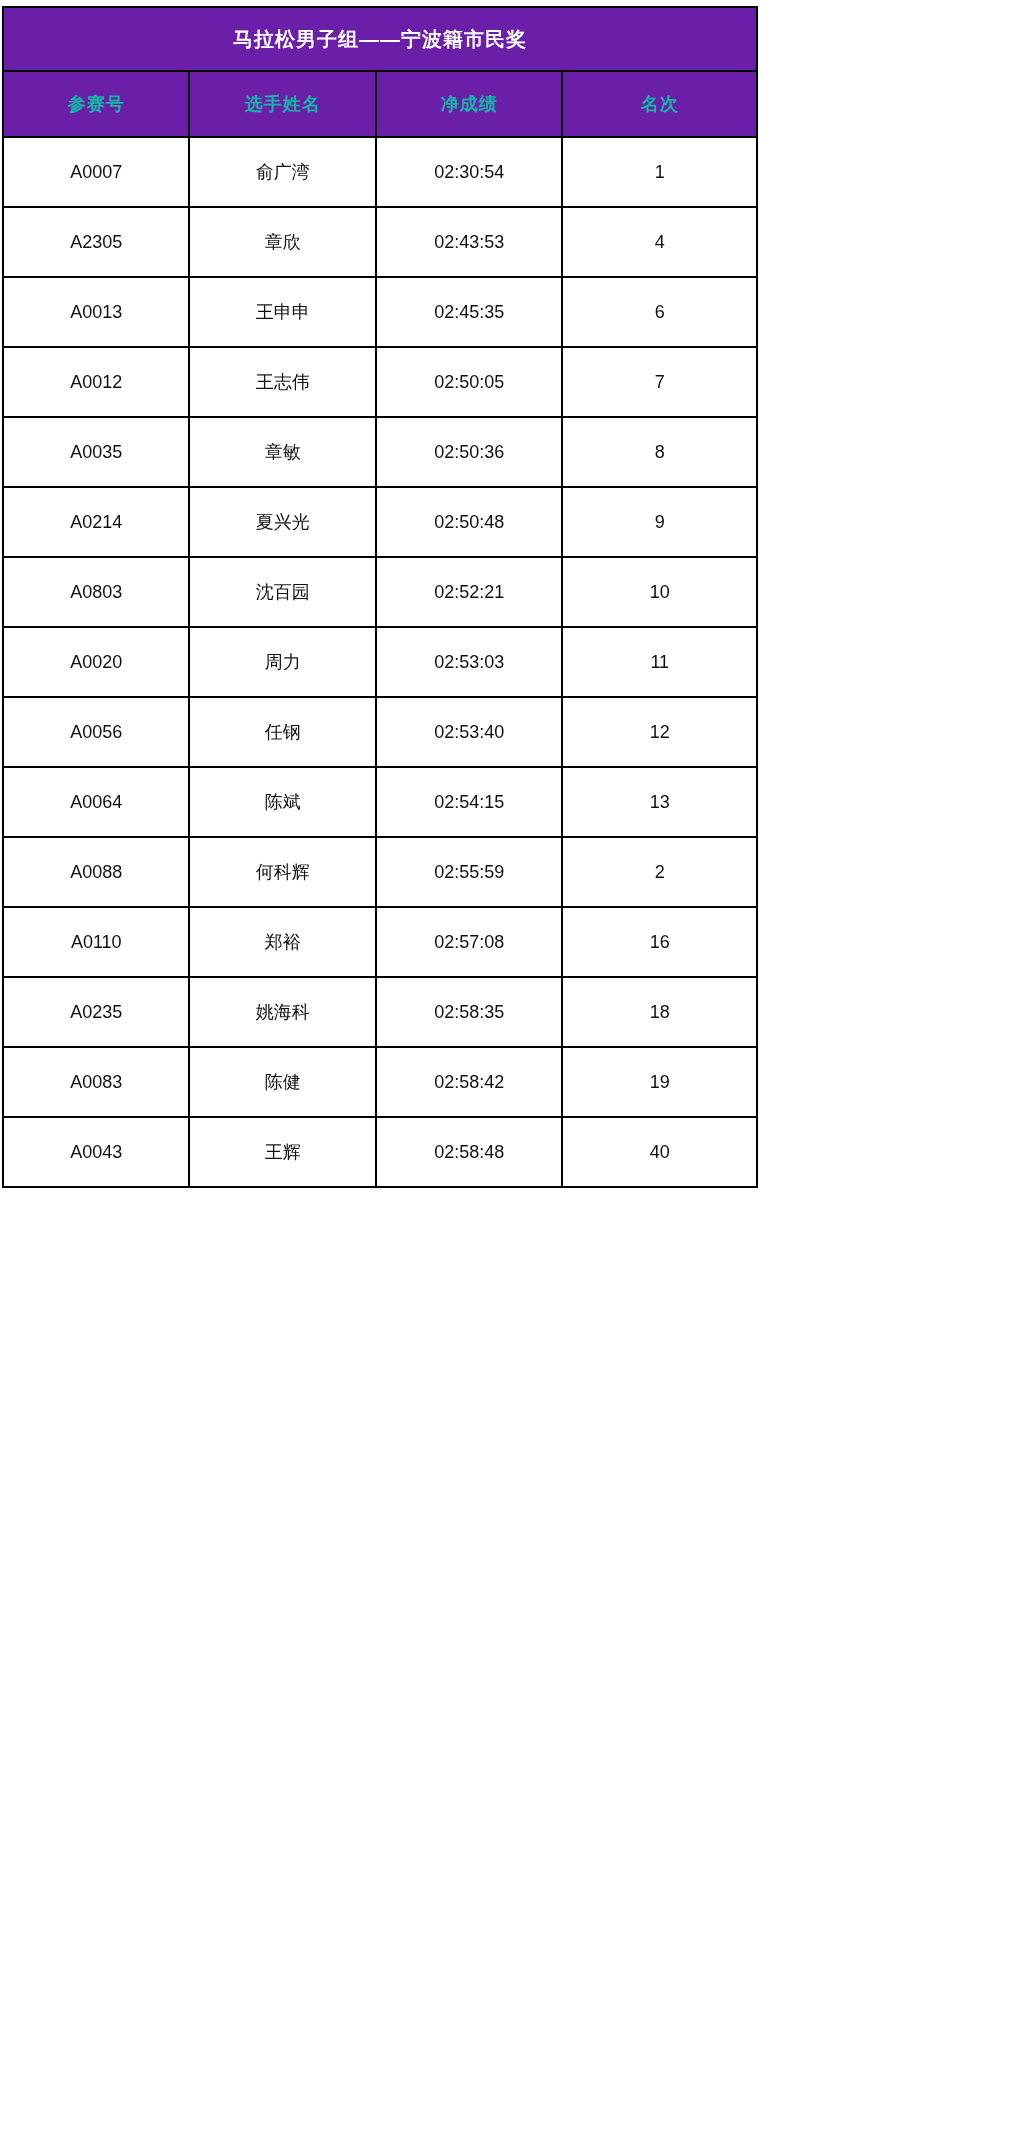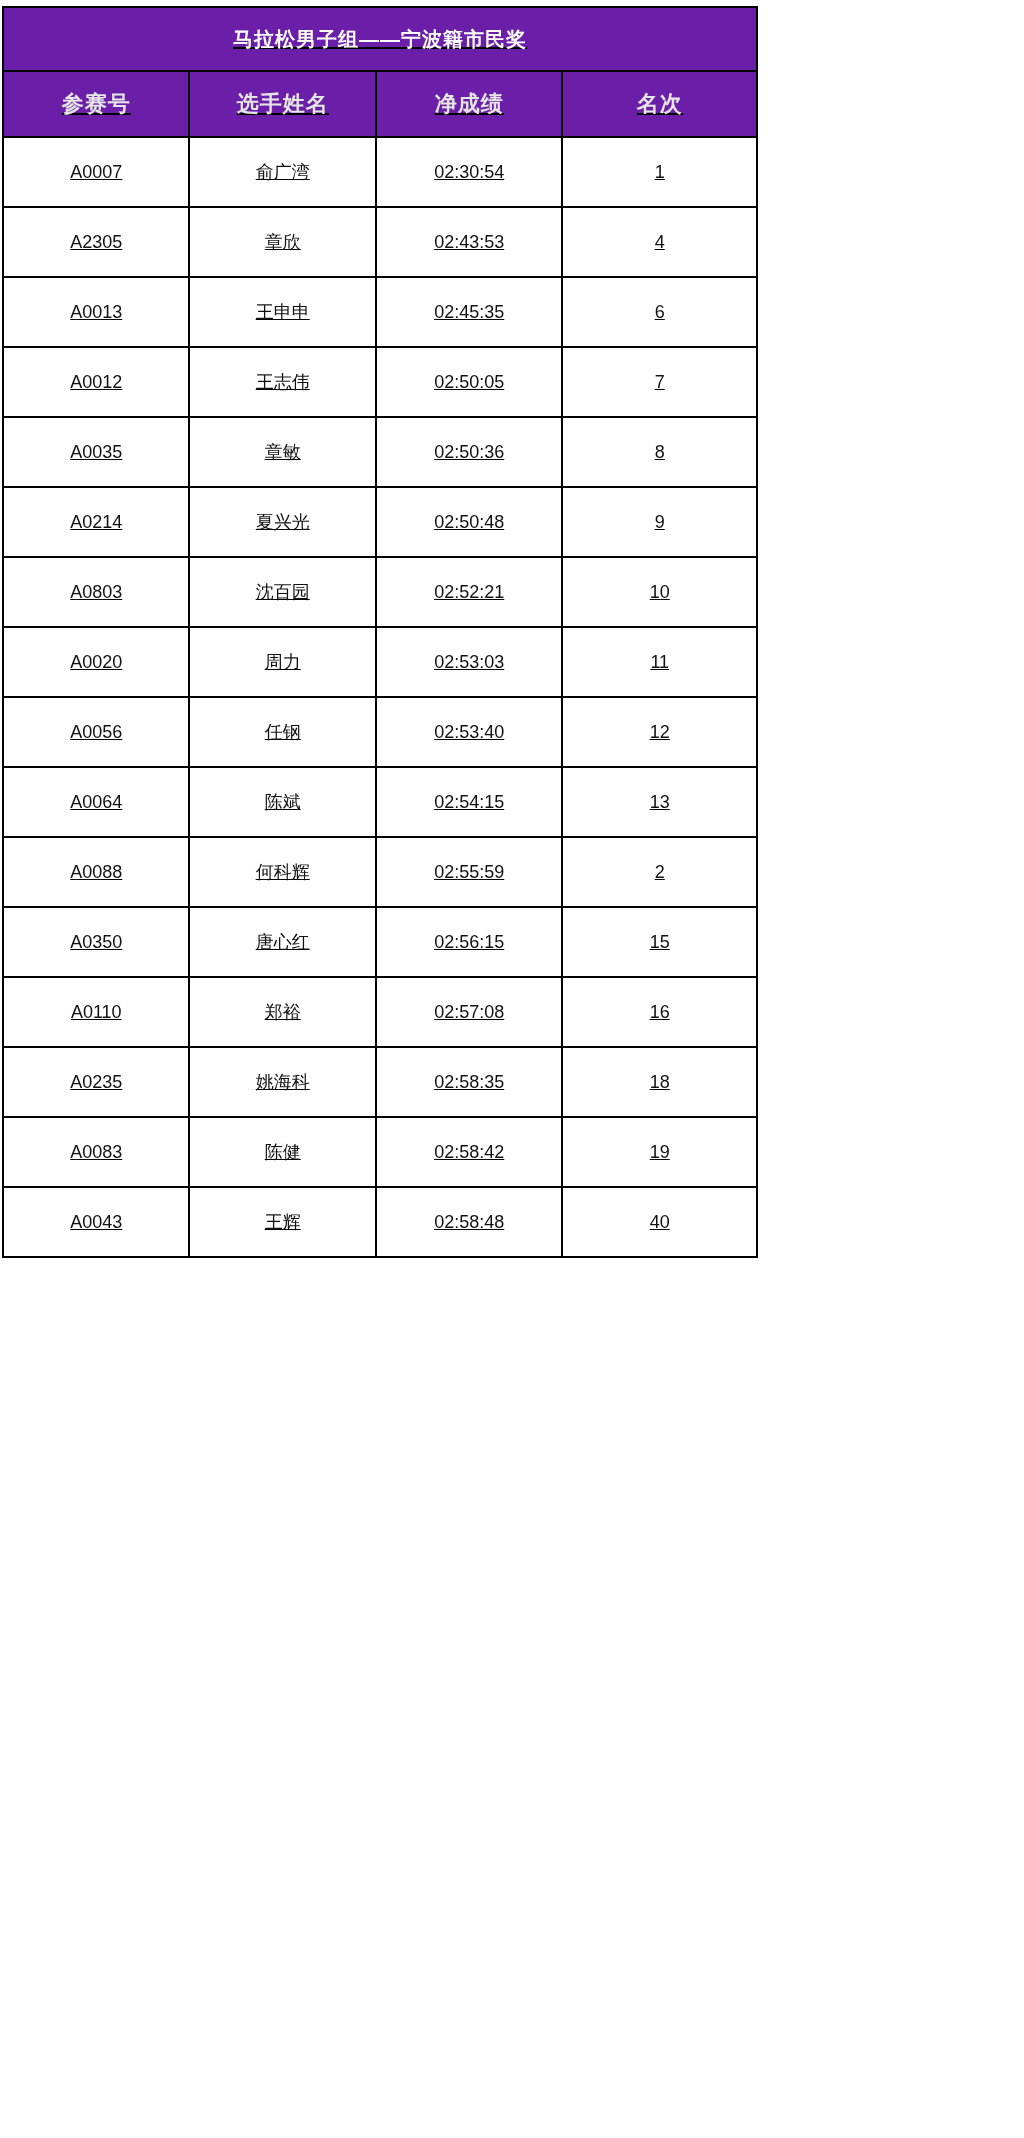--- a/index.html
+++ b/index.html
@@ -8,21 +8,20 @@
     background: #ffffff;
   }
   body {
     width: 1024px;
     font-family: "Liberation Sans", "DejaVu Sans", sans-serif;
   }
   .page {
     width: 1024px;
     box-sizing: border-box;
     padding: 6px 0 0 0;
-    text-decoration: underline;
   }
   .table-wrap {
     width: 756px;
     margin: 0 0 0 2px;
   }
   table.results {
     border-collapse: collapse;
     table-layout: fixed;
     width: 756px;
   }
@@ -35,22 +34,22 @@
   .title-cell {
     background: #6B1FA8;
     color: #ffffff;
     font-size: 20px;
     font-weight: bold;
     height: 62px;
     letter-spacing: 1px;
   }
   .header-cell {
     background: #6B1FA8;
-    color: #e5e5e5;
-    font-size: 22px;
+    color: #14b8a6;
+    font-size: 18px;
     font-weight: bold;
     height: 64px;
     letter-spacing: 1px;
   }
   .data-cell {
     background: #ffffff;
     color: #111111;
     font-size: 18px;
     height: 68px;
   }
@@ -143,26 +142,20 @@
             <td class="data-cell">02:54:15</td>
             <td class="data-cell">13</td>
           </tr>
           <tr>
             <td class="data-cell">A0088</td>
             <td class="data-cell">何科辉</td>
             <td class="data-cell">02:55:59</td>
             <td class="data-cell">2</td>
           </tr>
           <tr>
-            <td class="data-cell">A0350</td>
-            <td class="data-cell">唐心红</td>
-            <td class="data-cell">02:56:15</td>
-            <td class="data-cell">15</td>
-          </tr>
-          <tr>
             <td class="data-cell">A0110</td>
             <td class="data-cell">郑裕</td>
             <td class="data-cell">02:57:08</td>
             <td class="data-cell">16</td>
           </tr>
           <tr>
             <td class="data-cell">A0235</td>
             <td class="data-cell">姚海科</td>
             <td class="data-cell">02:58:35</td>
             <td class="data-cell">18</td>

